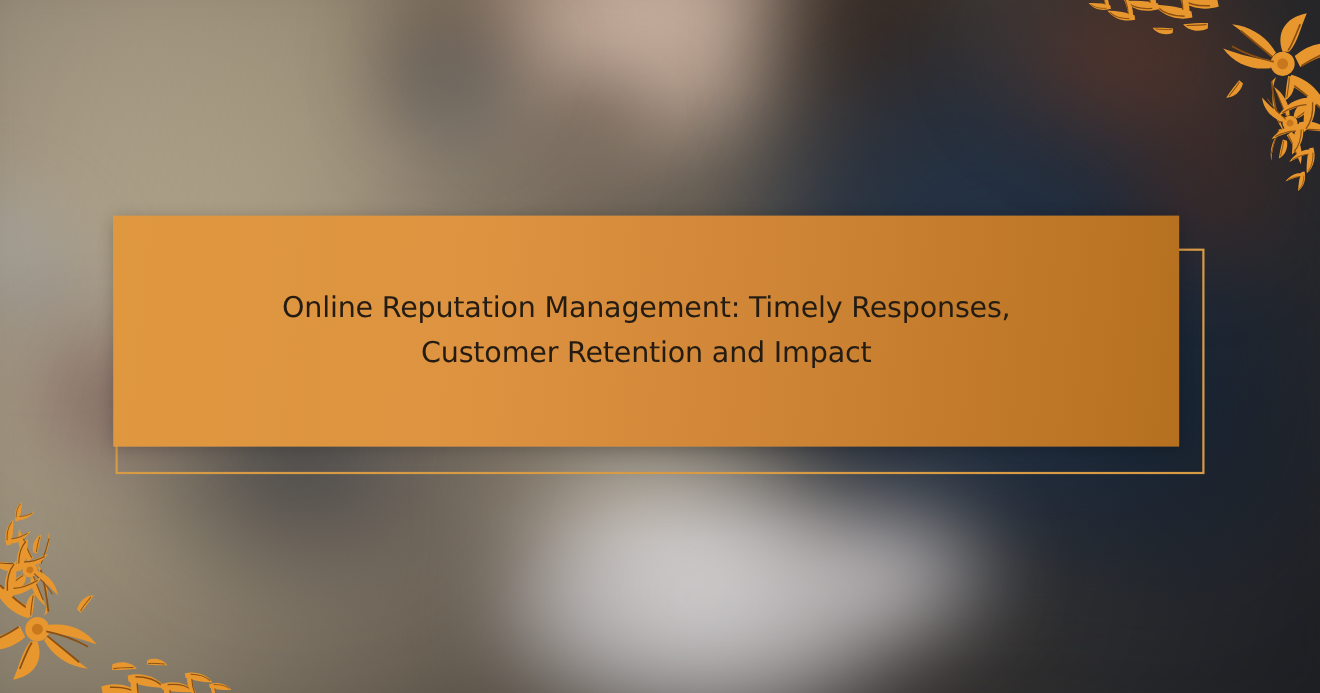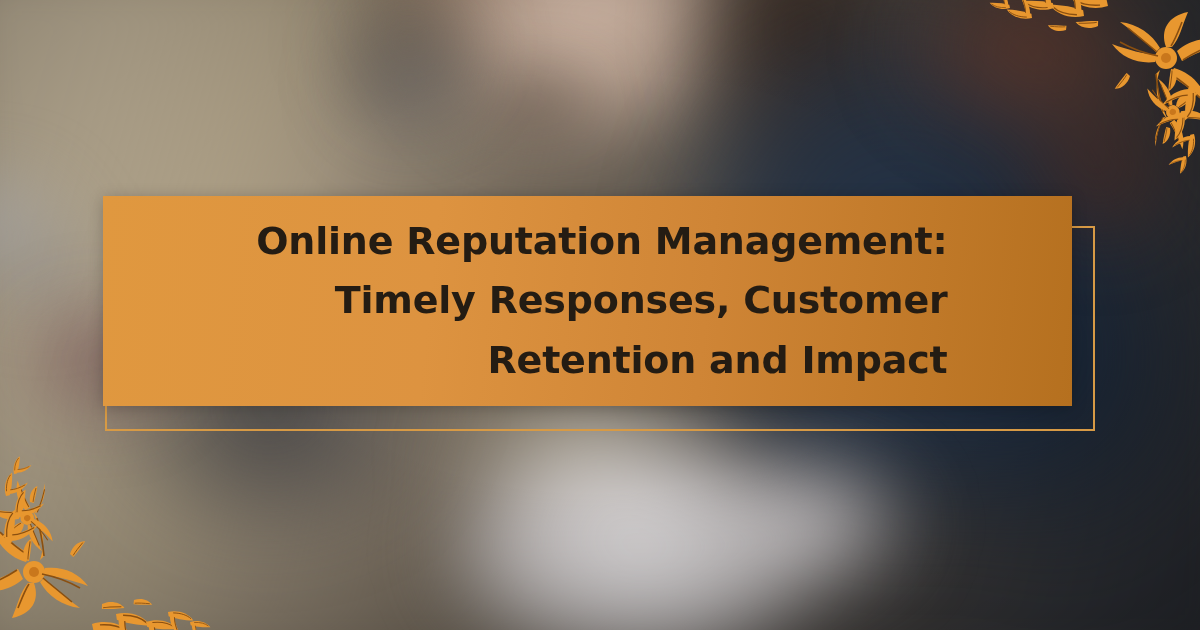--- a/index.html
+++ b/index.html
@@ -117,24 +117,24 @@
     background: linear-gradient(96deg, #e0983f 0%, #dd9340 34%, #cf8536 62%, #b5701f 100%);
     box-shadow: 0 2px 14px rgba(0,0,0,0.22);
     display: flex;
     align-items: center;
     justify-content: center;
     box-sizing: border-box;
     padding: 0 40px;
   }
   .title-text {
     color: #241c13;
-    font-size: 38px;
+    font-size: 26px;
     line-height: 1.57;
-    font-weight: 700;
-    text-align: right;
+    font-weight: 400;
+    text-align: center;
     letter-spacing: -0.2px;
     max-width: 720px;
   }
 
   
   .ornament {
     position: absolute;
     width: 220px;
     height: 175px;
     pointer-events: none;

